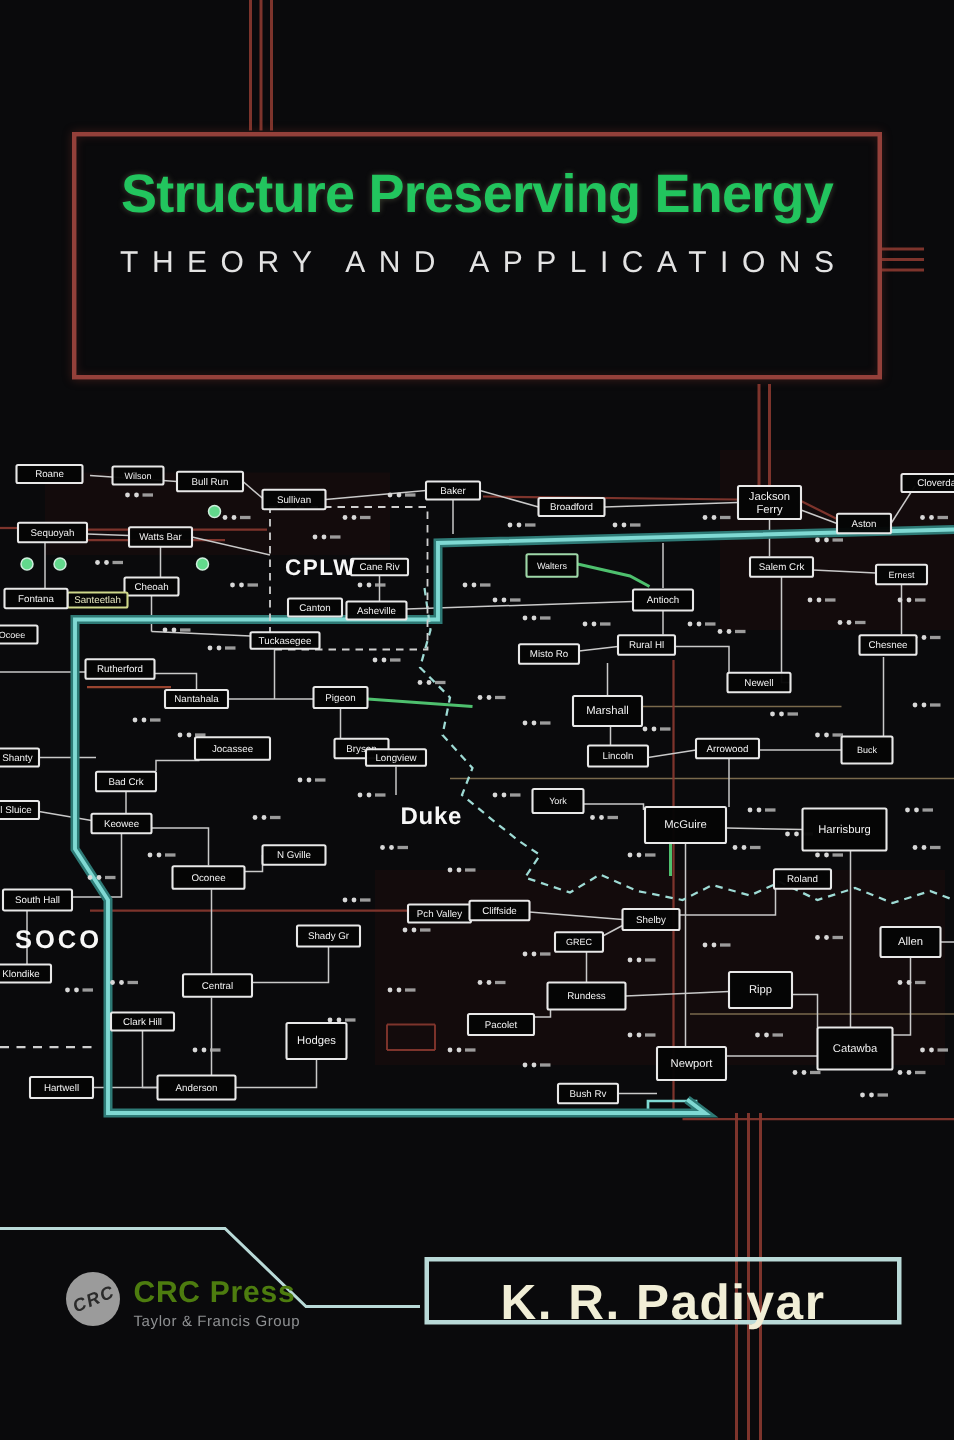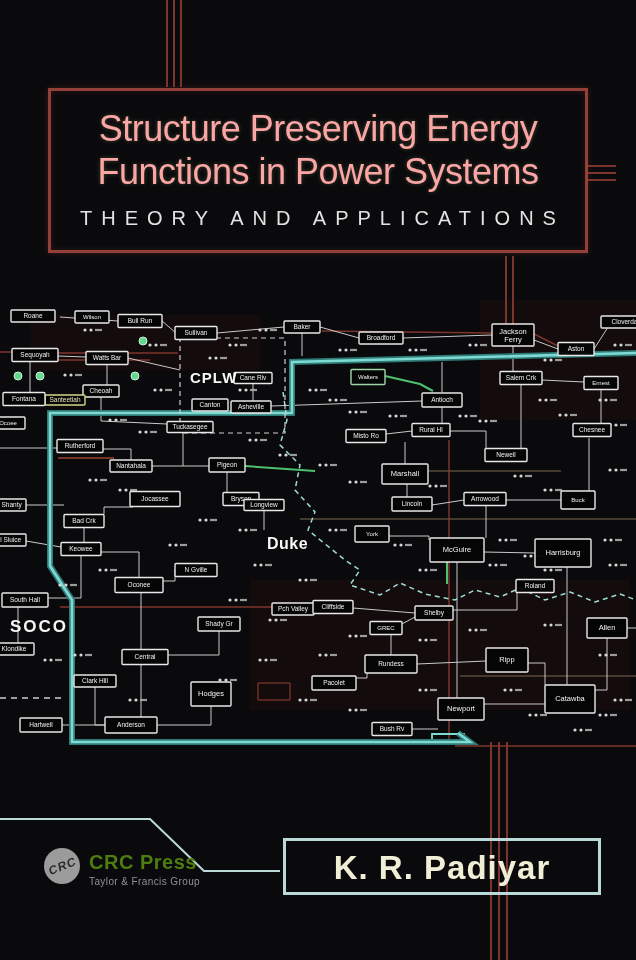--- a/index.html
+++ b/index.html
@@ -2,26 +2,26 @@
 <html><head>
 <meta charset="utf-8">
 <style>
   html,body{margin:0;padding:0;background:#000;}
   .cover{position:relative;width:636px;height:960px;background:#0a0a0c;overflow:hidden;
          font-family:"Liberation Sans",sans-serif;}
   #art{position:absolute;left:0;top:0;z-index:1;}
   .title-box{position:absolute;left:48px;top:88px;width:540px;height:165px;z-index:3;
              border:3px solid #94403a;box-sizing:border-box;text-align:center;
              box-shadow:0 0 6px rgba(150,60,50,.35), inset 0 0 6px rgba(150,60,50,.25);}
-  .title-line{color:#fca5a5;font-weight:normal;font-size:36px;line-height:43px;
+  .title-line{color:#22c55e;font-weight:bold;font-size:36px;line-height:43px;
               letter-spacing:-0.5px;text-shadow:0 0 4px rgba(220,233,163,.25);}
   .title-line.first{margin-top:16px;}
   .subtitle{margin-top:14px;color:#e3e3e3;font-size:20px;font-weight:400;
             letter-spacing:9px;text-indent:9px;}
-  .author-box{position:absolute;left:283px;top:838px;width:318px;height:57px;z-index:3;
+  .author-box{position:absolute;left:283px;top:838px;width:318px;height:45px;z-index:3;
               border:3px solid #b9dad8;box-sizing:border-box;text-align:center;}
   .author-box span{color:#f1eed6;font-size:33px;font-weight:600;line-height:54px;letter-spacing:1px;}
   .publisher{position:absolute;left:44px;top:848px;z-index:3;display:flex;align-items:flex-start;}
   .crc-circle{width:36px;height:36px;border-radius:50%;background:#9b9b9b;position:relative;
               flex:0 0 auto;}
   .crc-circle span{position:absolute;left:4px;top:11px;color:#2b2b2b;font-weight:bold;
                    font-style:italic;font-size:12px;letter-spacing:1px;transform:rotate(-22deg);}
   .crc-text{margin-left:9px;padding-top:3px;}
   .crc-name{color:#4d7c0f;font-size:20px;font-weight:600;letter-spacing:.5px;}
   .crc-tag{color:#8f9193;font-size:10px;margin-top:2px;letter-spacing:.4px;}
@@ -764,21 +764,20 @@
         <text x="8" y="425.3" text-anchor="middle" fill="#f2f2f2" font-size="6" font-family="&quot;Liberation Sans&quot;,sans-serif">Ocoee</text>
       </g>
       <text x="190" y="383" fill="#f7f7f7" font-size="15" font-weight="bold" letter-spacing="1" font-family="&quot;Liberation Sans&quot;,sans-serif">CPLW</text>
       <text x="10" y="632" fill="#f7f7f7" font-size="17" font-weight="bold" letter-spacing="2" font-family="&quot;Liberation Sans&quot;,sans-serif">SOCO</text>
       <text x="267" y="549" fill="#f7f7f7" font-size="16" font-weight="bold" letter-spacing="0.5" font-family="&quot;Liberation Sans&quot;,sans-serif">Duke</text>
       <polyline points="0,819 150,819 204,871 280,871" fill="none" stroke="#b9dad8" stroke-width="2"></polyline>
     </svg>
 
   <div class="title-box">
     <div class="title-line first">Structure Preserving Energy</div>
-    <div class="title-line">Functions in Power Systems</div>
     <div class="subtitle">THEORY AND APPLICATIONS</div>
   </div>
 
   <div class="author-box">
     <span>K. R. Padiyar</span>
   </div>
 
   <div class="publisher">
     <div class="crc-circle">
       <span>CRC</span>

